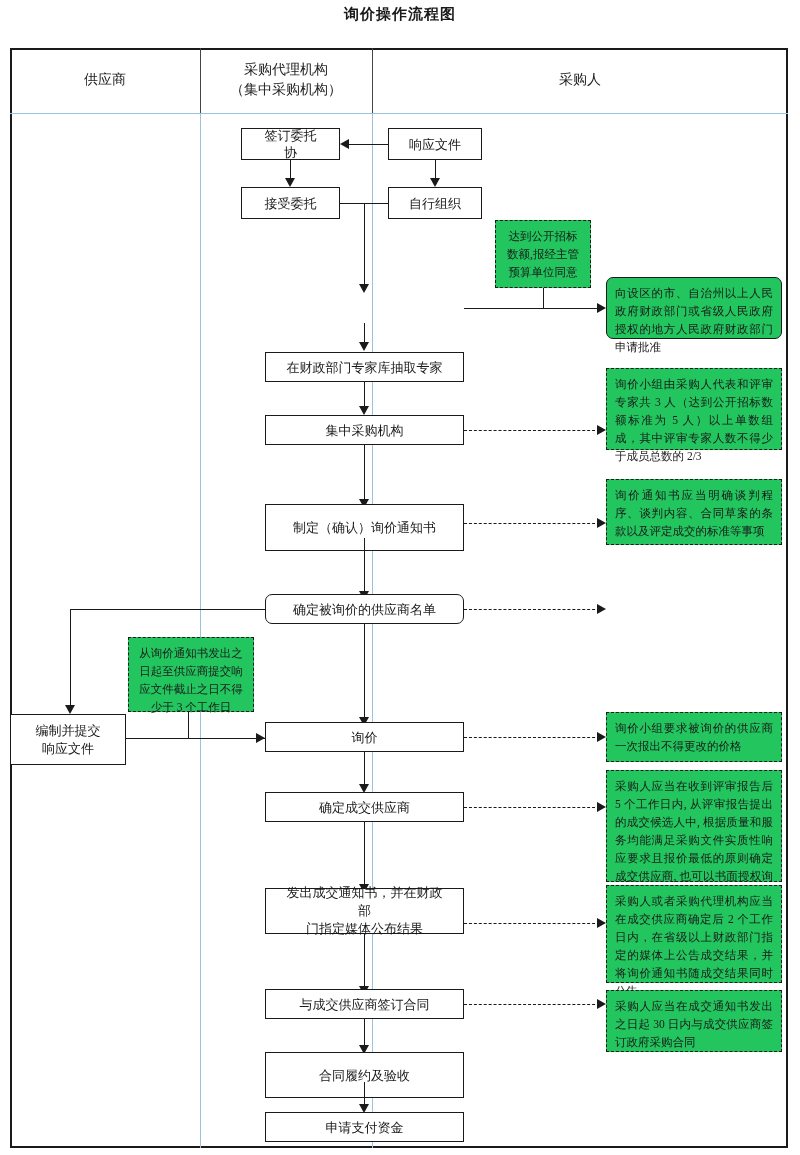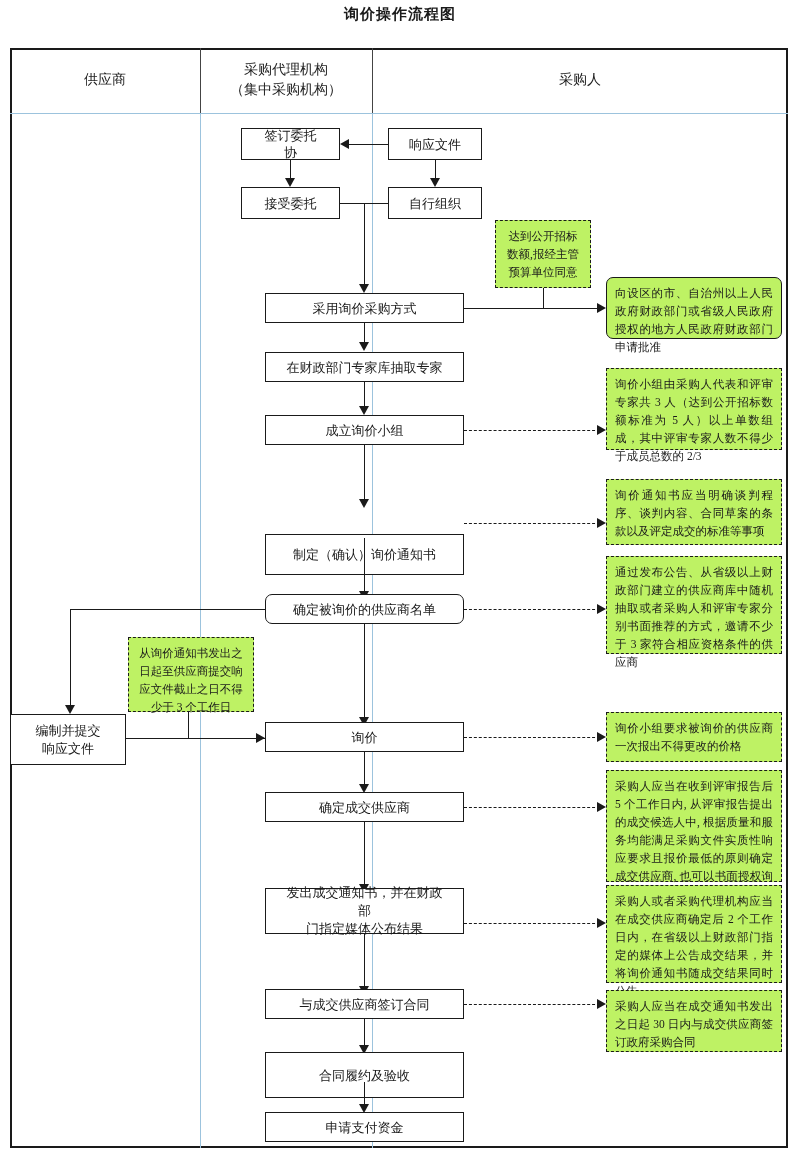--- a/index.html
+++ b/index.html
@@ -51,21 +51,21 @@
     border:1.6px solid #1a1a1a;background:#fff;
     display:flex;align-items:center;justify-content:center;
     text-align:center;font-size:13px;line-height:17px;color:#1a1a1a;
     padding:2px 18px;
   }
   .box.two-line{line-height:18px;}
 
   
   .note{
     position:absolute;box-sizing:border-box;
-    border:1.5px dashed #1a1a1a;background:#bef264;
+    border:1.5px dashed #1a1a1a;background:#22c55e;
     font-size:11.5px;line-height:18px;color:#1a1a1a;
     padding:6px 8px;text-align:justify;
   }
   .note.solid{border-style:solid;border-width:1.6px;}
   .note.center{text-align:center;}
 
   
   .vline{position:absolute;width:0;border-left:1.6px solid #1a1a1a;}
   .hline{position:absolute;height:0;border-top:1.6px solid #1a1a1a;}
   .vline.thin{border-left-width:1.4px;}
@@ -120,57 +120,55 @@
   <div class="vline" style="left:290px;top:160px;height:18px;"></div>
   <div class="arrow-d" style="left:285px;top:178px;"></div>
 
   <div class="vline" style="left:435px;top:160px;height:18px;"></div>
   <div class="arrow-d" style="left:430px;top:178px;"></div>
 
   <div class="hline" style="left:340px;top:203px;width:48px;"></div>
   <div class="vline" style="left:364px;top:203px;height:81px;"></div>
   <div class="arrow-d" style="left:359px;top:284px;"></div>
 
-  <div class="box" style="left:265px;top:293px;width:199px;height:30px;">采用询价采购方式</div>
 
   <div class="note center" style="left:495px;top:220px;width:96px;height:68px;">达到公开招标数额,报经主管预算单位同意</div>
 
   <div class="vline thin" style="left:543px;top:288px;height:20px;"></div>
 
   <div class="hline" style="left:464px;top:308px;width:137px;"></div>
   <div class="arrow-r" style="left:597px;top:303px;"></div>
   <div class="note solid" style="left:606px;top:277px;width:176px;height:62px;border-radius:7px;">向设区的市、自治州以上人民政府财政部门或省级人民政府授权的地方人民政府财政部门申请批准</div>
 
   <div class="vline" style="left:364px;top:323px;height:19px;"></div>
   <div class="arrow-d" style="left:359px;top:342px;"></div>
 
   <div class="box" style="left:265px;top:352px;width:199px;height:30px;">在财政部门专家库抽取专家</div>
   <div class="vline" style="left:364px;top:382px;height:24px;"></div>
   <div class="arrow-d" style="left:359px;top:406px;"></div>
 
-  <div class="box" style="left:265px;top:415px;width:199px;height:30px;">成立询价小组</div>
+  <div class="box" style="left:265px;top:415px;width:199px;height:30px;">集中采购机构</div>
   <div class="dline" style="left:464px;top:430px;width:136px;"></div>
   <div class="arrow-r" style="left:597px;top:425px;"></div>
   <div class="note" style="left:606px;top:368px;width:176px;height:82px;">询价小组由采购人代表和评审专家共 3 人（达到公开招标数额标准为 5 人）以上单数组成，其中评审专家人数不得少于成员总数的 2/3</div>
 
   <div class="vline" style="left:364px;top:445px;height:54px;"></div>
   <div class="arrow-d" style="left:359px;top:499px;"></div>
 
-  <div class="box" style="left:265px;top:534px;width:199px;height:41px;">制定（确认）询价通知书</div>
+  <div class="box" style="left:265px;top:504px;width:199px;height:47px;">制定（确认）询价通知书</div>
   <div class="dline" style="left:464px;top:523px;width:136px;"></div>
   <div class="arrow-r" style="left:597px;top:518px;"></div>
   <div class="note" style="left:606px;top:479px;width:176px;height:66px;">询价通知书应当明确谈判程序、谈判内容、合同草案的条款以及评定成交的标准等事项</div>
 
   <div class="vline" style="left:364px;top:538px;height:53px;"></div>
   <div class="arrow-d" style="left:359px;top:591px;"></div>
 
   <div class="box" style="left:265px;top:594px;width:199px;height:30px;border-radius:7px;">确定被询价的供应商名单</div>
   <div class="dline" style="left:464px;top:609px;width:136px;"></div>
   <div class="arrow-r" style="left:597px;top:604px;"></div>
-  <div class="note" style="left:606px;top:556px;width:176px;height:98px;">通过发布公告、从省级以上财政部门建立的供应商库中随机抽取或者采购人和评审专家分别书面推荐的方式，邀请不少于 3 家符合相应资格条件的供应商</div>
 
   <div class="hline" style="left:70px;top:609px;width:195px;"></div>
   <div class="vline" style="left:70px;top:609px;height:96px;"></div>
   <div class="arrow-d" style="left:65px;top:705px;"></div>
 
   <div class="vline" style="left:364px;top:624px;height:93px;"></div>
   <div class="arrow-d" style="left:359px;top:717px;"></div>
 
   <div class="box two-line" style="left:10px;top:714px;width:116px;height:51px;flex-direction:column;">
     <span>编制并提交</span>

